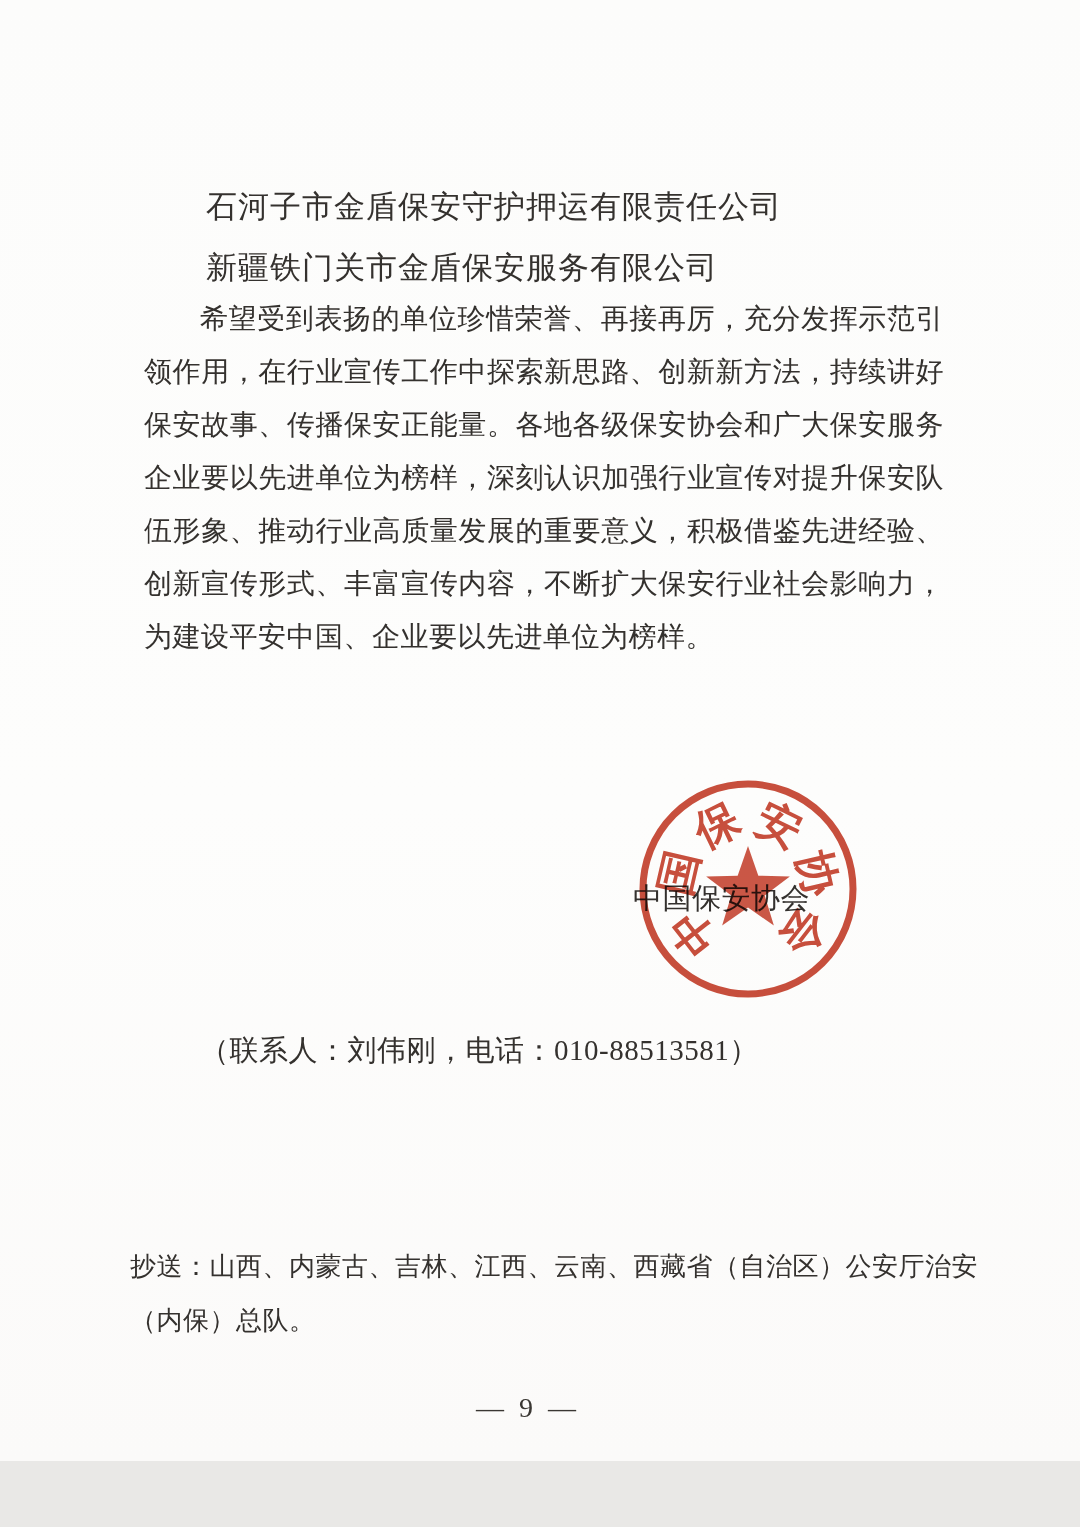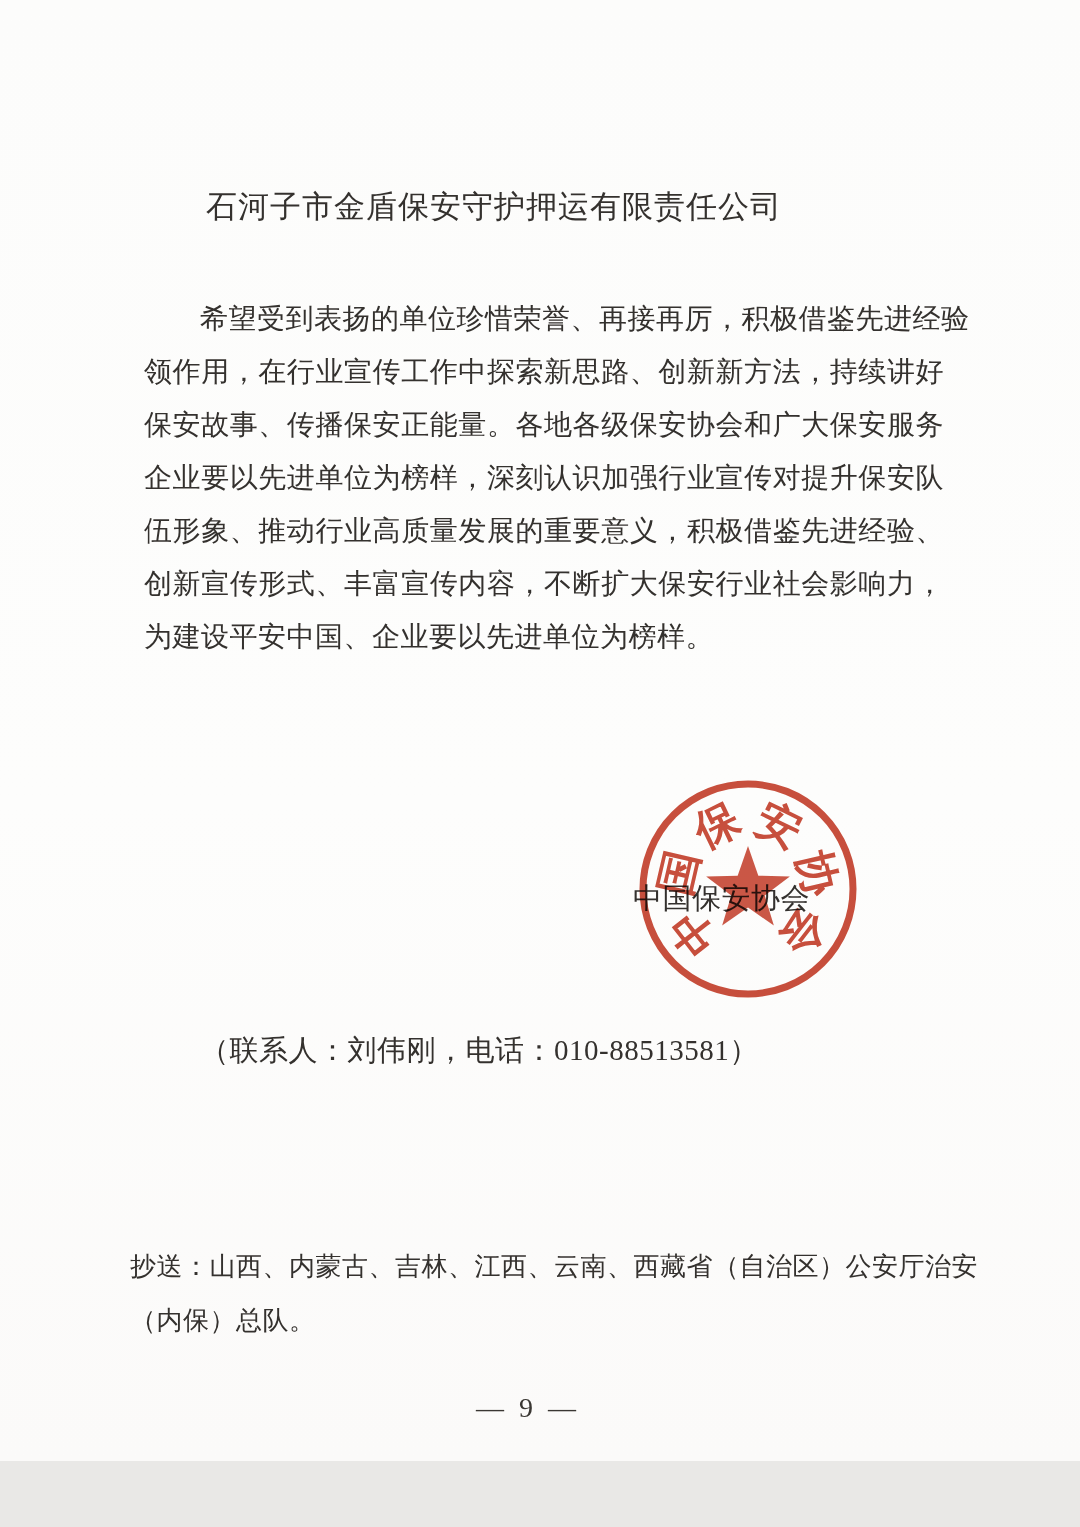--- a/index.html
+++ b/index.html
@@ -116,24 +116,25 @@
     color: #3a3733;
   }
 </style>
 </head>
 <body>
 
 <div class="page">
 
   <div class="recipients">
     <div class="rline">石河子市金盾保安守护押运有限责任公司</div>
+    <div class="rline">新疆铁门关市金盾保安服务有限公司</div>
   </div>
 
   <div class="body-paragraph">
-    <div class="jline first">希望受到表扬的单位珍惜荣誉、再接再厉，积极借鉴先进经验</div>
+    <div class="jline first">希望受到表扬的单位珍惜荣誉、再接再厉，充分发挥示范引</div>
     <div class="jline">领作用，在行业宣传工作中探索新思路、创新新方法，持续讲好</div>
     <div class="jline">保安故事、传播保安正能量。各地各级保安协会和广大保安服务</div>
     <div class="jline">企业要以先进单位为榜样，深刻认识加强行业宣传对提升保安队</div>
     <div class="jline">伍形象、推动行业高质量发展的重要意义，积极借鉴先进经验、</div>
     <div class="jline">创新宣传形式、丰富宣传内容，不断扩大保安行业社会影响力，</div>
     <div class="jline last">为建设平安中国、企业要以先进单位为榜样。</div>
   </div>
 
   <div class="sig-org">中国保安协会</div>
 

